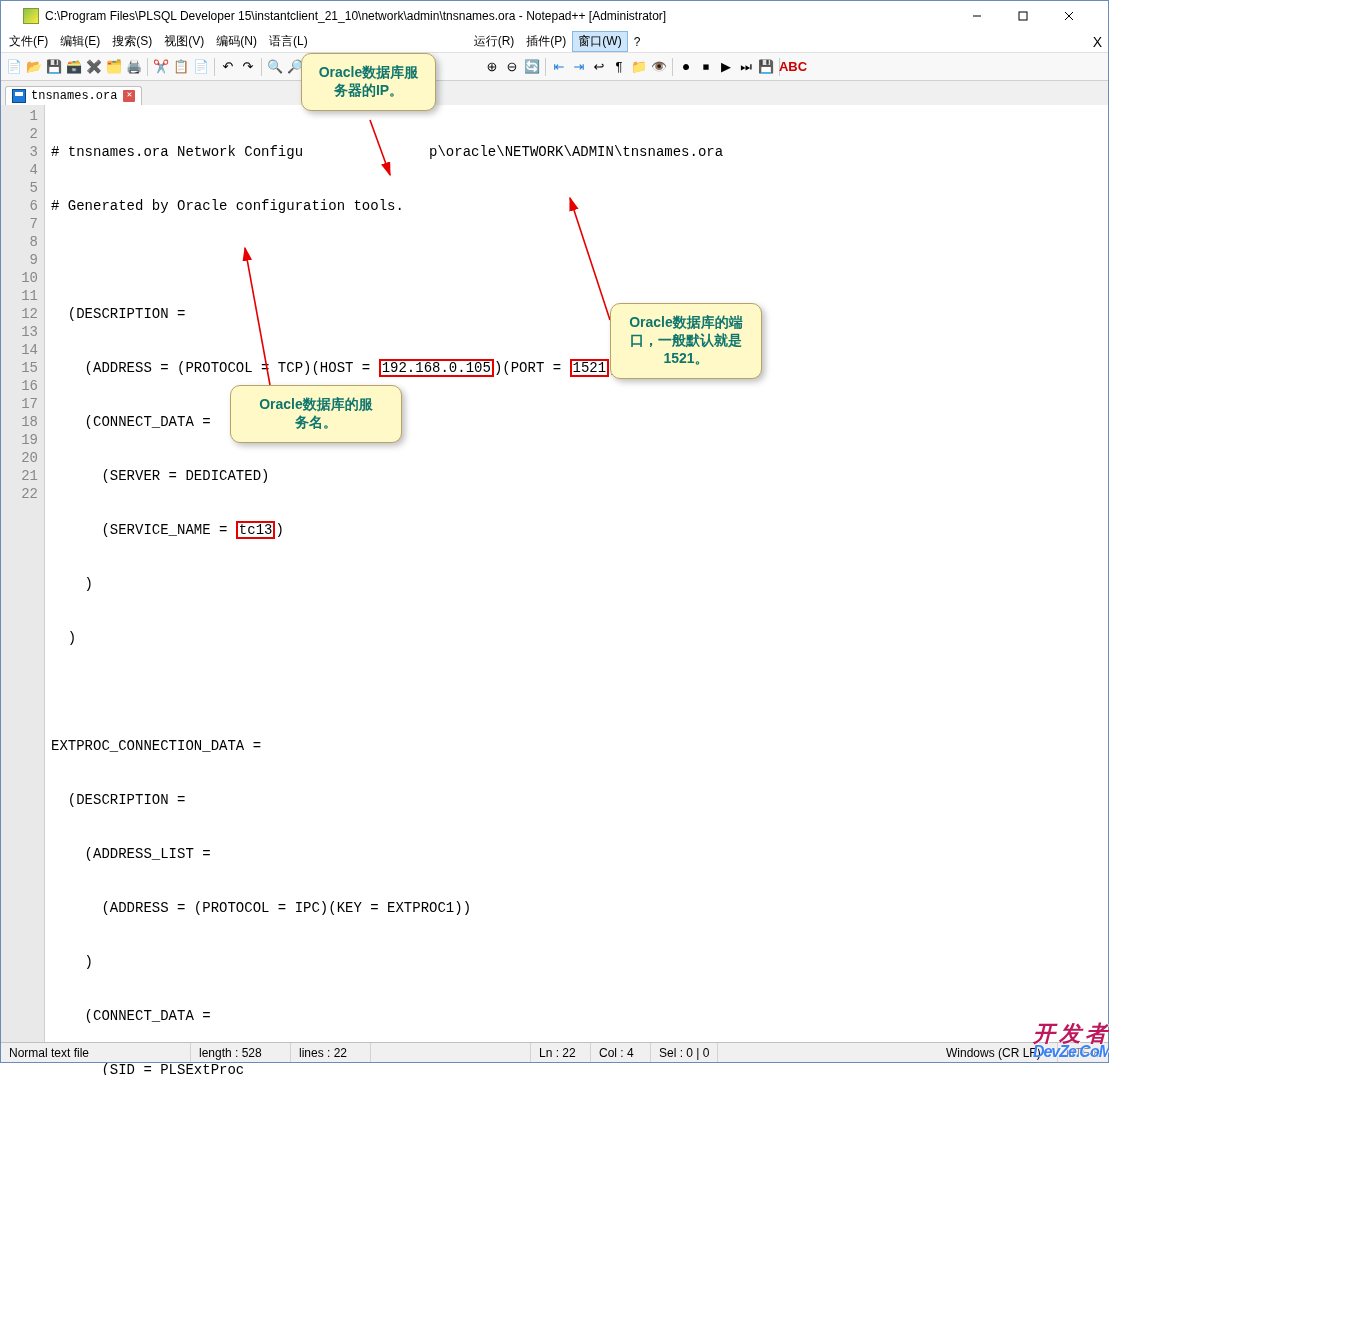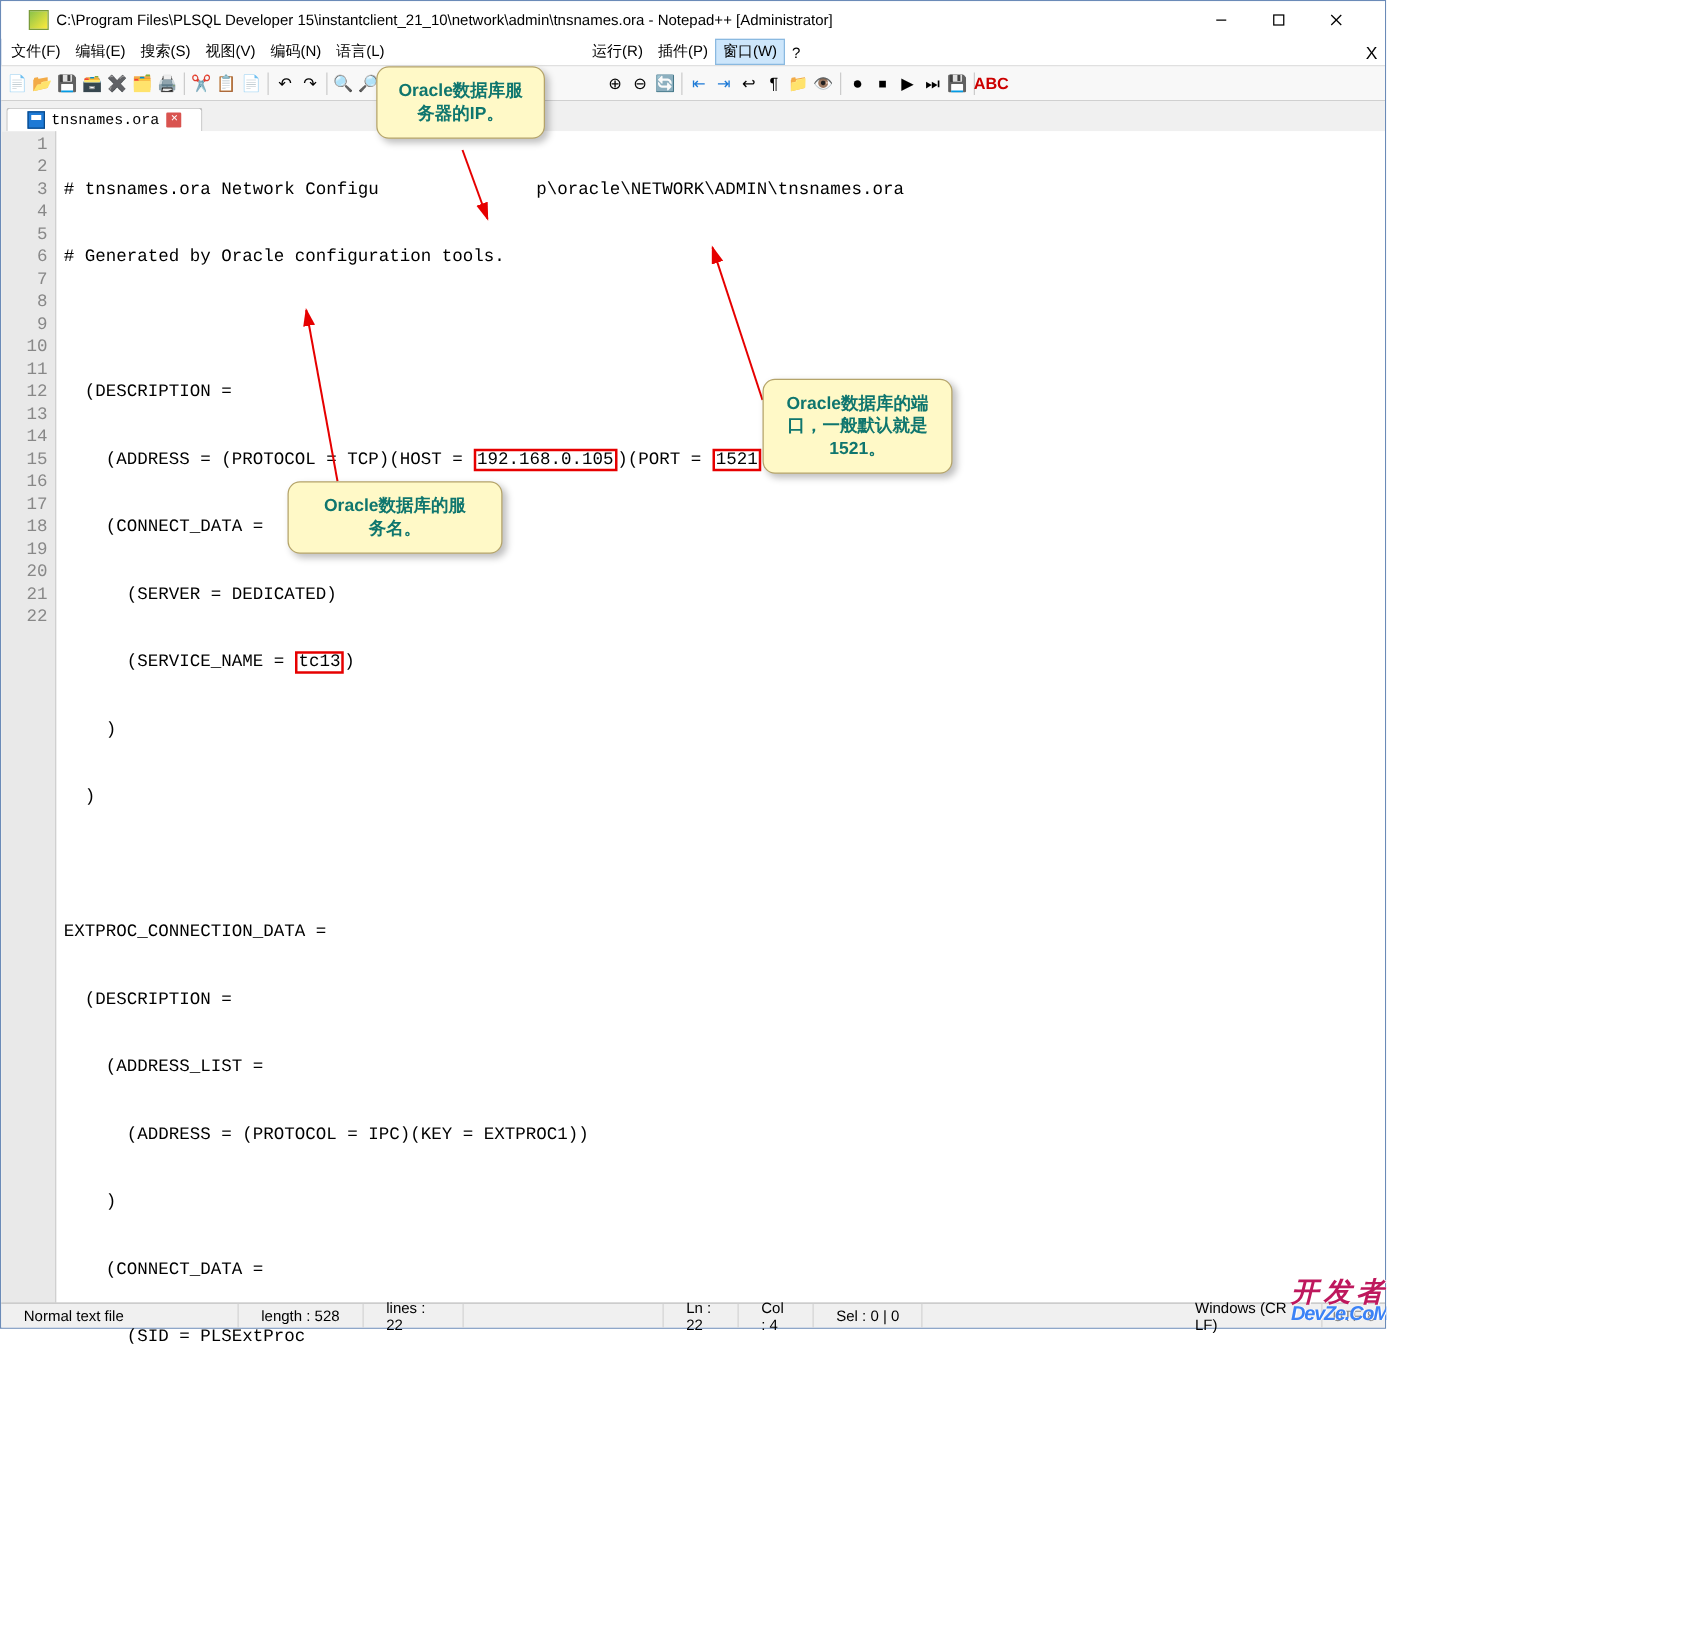--- a/index.html
+++ b/index.html
@@ -11,34 +11,34 @@
 .win-controls { display: flex; }
 .win-btn { width: 46px; height: 30px; display: flex; align-items: center; justify-content: center; cursor: pointer; }
 .menubar { display: flex; align-items: center; height: 22px; padding: 0 2px; font-size: 12px; border-bottom: 1px solid #e0e0e0; position: relative; }
 .menu-item { padding: 2px 6px; cursor: pointer; white-space: nowrap; }
 .menu-item.highlight { background: #cde6fb; border: 1px solid #8ab9e0; padding: 1px 5px; }
 .menu-close { position: absolute; right: 6px; font-size: 14px; font-family: Arial; cursor: pointer; }
 .toolbar { display: flex; align-items: center; height: 28px; padding: 2px 4px; gap: 2px; border-bottom: 1px solid #d0d0d0; background: #f8f8f8; }
 .tb-icon { width: 18px; height: 18px; display: flex; align-items: center; justify-content: center; cursor: pointer; font-size: 13px; border-radius: 2px; }
 .tb-sep { width: 1px; height: 18px; background: #ccc; margin: 0 2px; }
 .tabbar { display: flex; align-items: flex-end; height: 24px; background: #f0f0f0; padding-left: 4px; }
-.file-tab { display: flex; align-items: center; background: #fff; border: 1px solid #c0c0c0; border-bottom: none; padding: 2px 16px; font-family: "Consolas","Courier New",monospace; font-size: 12px; border-top-left-radius: 3px; border-top-right-radius: 3px; }
+.file-tab { display: flex; align-items: center; background: #fff; border: 1px solid #c0c0c0; border-bottom: none; padding: 2px 6px; font-family: "Consolas","Courier New",monospace; font-size: 12px; border-top-left-radius: 3px; border-top-right-radius: 3px; }
 .tab-save-icon { width: 14px; height: 14px; margin-right: 5px; background: #1e7ad6; border: 1px solid #0a4a8a; position: relative; }
 .tab-save-icon::before { content: ""; position: absolute; top: 2px; left: 2px; right: 2px; height: 4px; background: #fff; }
 .tab-close-icon { margin-left: 6px; width: 12px; height: 12px; background: #d9534f; color: #fff; font-size: 9px; line-height: 11px; text-align: center; border-radius: 1px; cursor: pointer; }
 .editor { display: flex; height: 938px; position: relative; font-family: "Consolas","Courier New",monospace; font-size: 14px; line-height: 18px; background: #fff; }
 .gutter { width: 44px; background: #e9e9e9; text-align: right; padding: 2px 6px 2px 2px; color: #888; border-right: 1px solid #d0d0d0; user-select: none; }
 .gutter .ln { height: 18px; }
 .code-area { flex: 1; padding: 2px 0 2px 6px; color: #000; white-space: pre; position: relative; }
 .code-line { height: 18px; }
 .code-line.current { background: #e8e8f8; }
 .caret-red { color: #c00; font-weight: bold; }
 .hl-box { border: 2px solid #e60000; padding: 0 1px; display: inline-block; line-height: 14px; }
 .statusbar { position: absolute; bottom: 0; left: 0; right: 0; height: 20px; border-top: 1px solid #c0c0c0; background: #f0f0f0; display: flex; align-items: center; font-size: 12px; }
-.sb-cell { padding: 0 18px; border-right: 1px solid #d3d3d3; height: 100%; display: flex; align-items: center; }
+.sb-cell { padding: 0 8px; border-right: 1px solid #d3d3d3; height: 100%; display: flex; align-items: center; }
 .sb-cell.w1 { width: 190px; }
 .sb-cell.w2 { width: 100px; }
 .sb-cell.w3 { width: 80px; }
 .sb-cell.w4 { width: 160px; }
 .sb-cell.w5 { width: 60px; }
 .sb-cell.w6 { width: 120px; }
 .sb-fill { flex: 1; }
 .sb-enc { padding: 0 8px; color: #888; }
 .callout { position: absolute; background: #fff9c7; border: 1px solid #b5a46a; border-radius: 10px; padding: 10px 16px; font-size: 14px; font-weight: bold; color: #0f766e; text-align: center; box-shadow: 3px 3px 6px rgba(0,0,0,0.25); z-index: 10; font-family: "Microsoft YaHei", Arial; white-space: pre-line; }
 svg.arrows { position: absolute; top: 0; left: 0; pointer-events: none; z-index: 5; }

